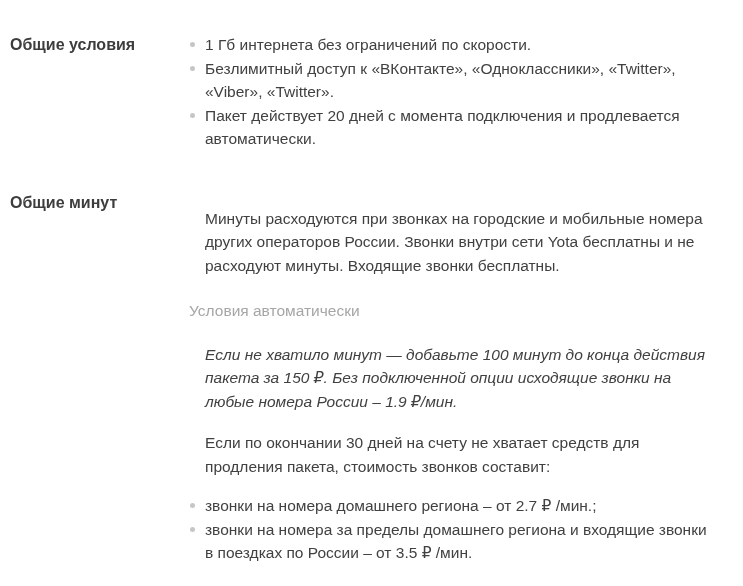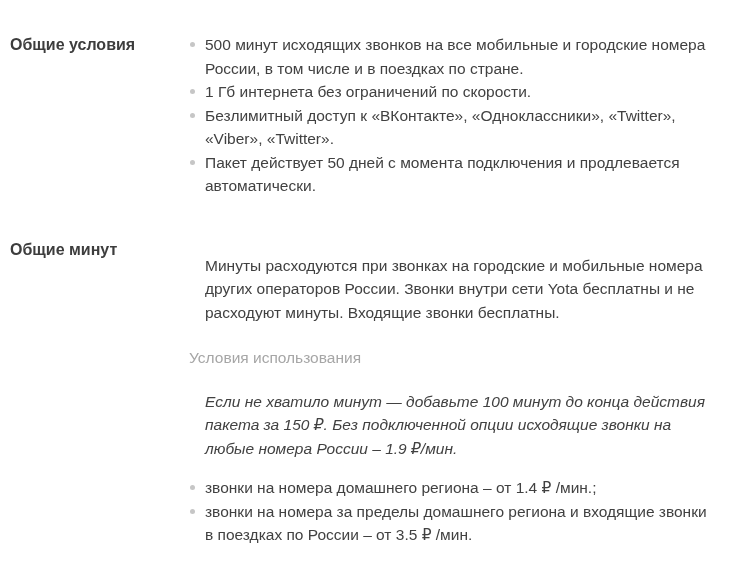--- a/index.html
+++ b/index.html
@@ -71,47 +71,44 @@
 </head>
 <body>
 
 <div class="page">
 
   <section class="section">
     <div class="label">Общие условия</div>
     <ul class="dots content">
       <li>
         <span class="dot"></span>
-        <span>500 минут исходящих звонков на все мобильные и городские номера России, в том числе и в поездках по стране.</span>
-      </li>
-      <li>
-        <span class="dot"></span>
         <span>1 Гб интернета без ограничений по скорости.</span>
       </li>
       <li>
         <span class="dot"></span>
         <span>Безлимитный доступ к «ВКонтакте», «Одноклассники», «Twitter», «Viber», «Twitter».</span>
       </li>
       <li>
         <span class="dot"></span>
-        <span>Пакет действует 50 дней с момента подключения и продлевается автоматически.</span>
+        <span>Пакет действует 20 дней с момента подключения и продлевается автоматически.</span>
       </li>
     </ul>
   </section>
 
   <section class="section">
     <div class="label">Общие минут</div>
     <div class="content">
       <p>Минуты расходуются при звонках на городские и мобильные номера других операторов России. Звонки внутри сети Yota бесплатны и не расходуют минуты. Входящие звонки бесплатны.</p>
-      <h4 class="subheading">Условия использования</h4>
+      <h4 class="subheading">Условия автоматически</h4>
       <p class="p-offer">Если не хватило минут — добавьте 100 минут до конца действия пакета за 150&nbsp;₽. Без подключенной опции исходящие звонки на любые номера России&nbsp;–&nbsp;1.9&nbsp;₽/мин.</p>
+      <p class="p-expiry">Если по окончании 30 дней на счету не хватает средств для продления пакета, стоимость звонков составит:</p>
       <ul class="dots sub-list">
         <li>
           <span class="dot"></span>
-          <span>звонки на номера домашнего региона – от 1.4 ₽ /мин.;</span>
+          <span>звонки на номера домашнего региона – от 2.7 ₽ /мин.;</span>
         </li>
         <li>
           <span class="dot"></span>
           <span>звонки на номера за пределы домашнего региона и входящие звонки в&nbsp;поездках по России – от 3.5&nbsp;₽&nbsp;/мин.</span>
         </li>
       </ul>
     </div>
   </section>
 
 </div>

